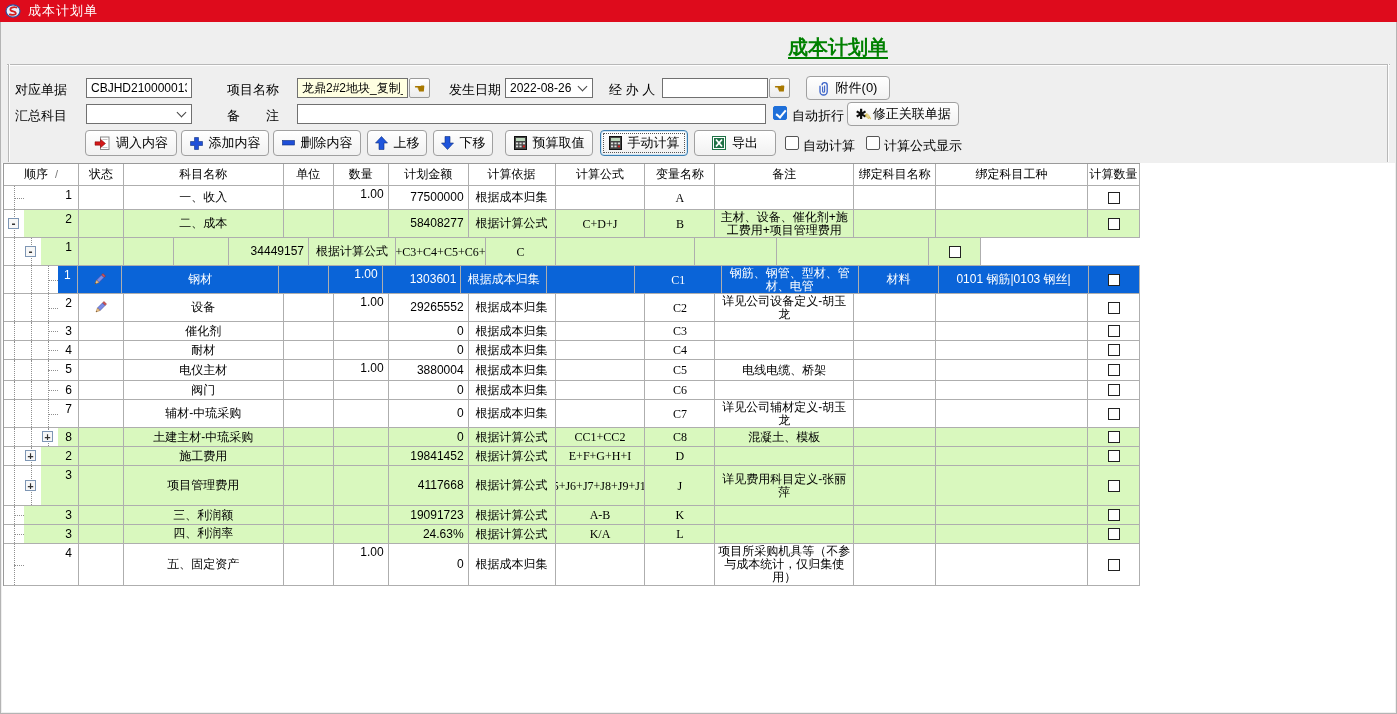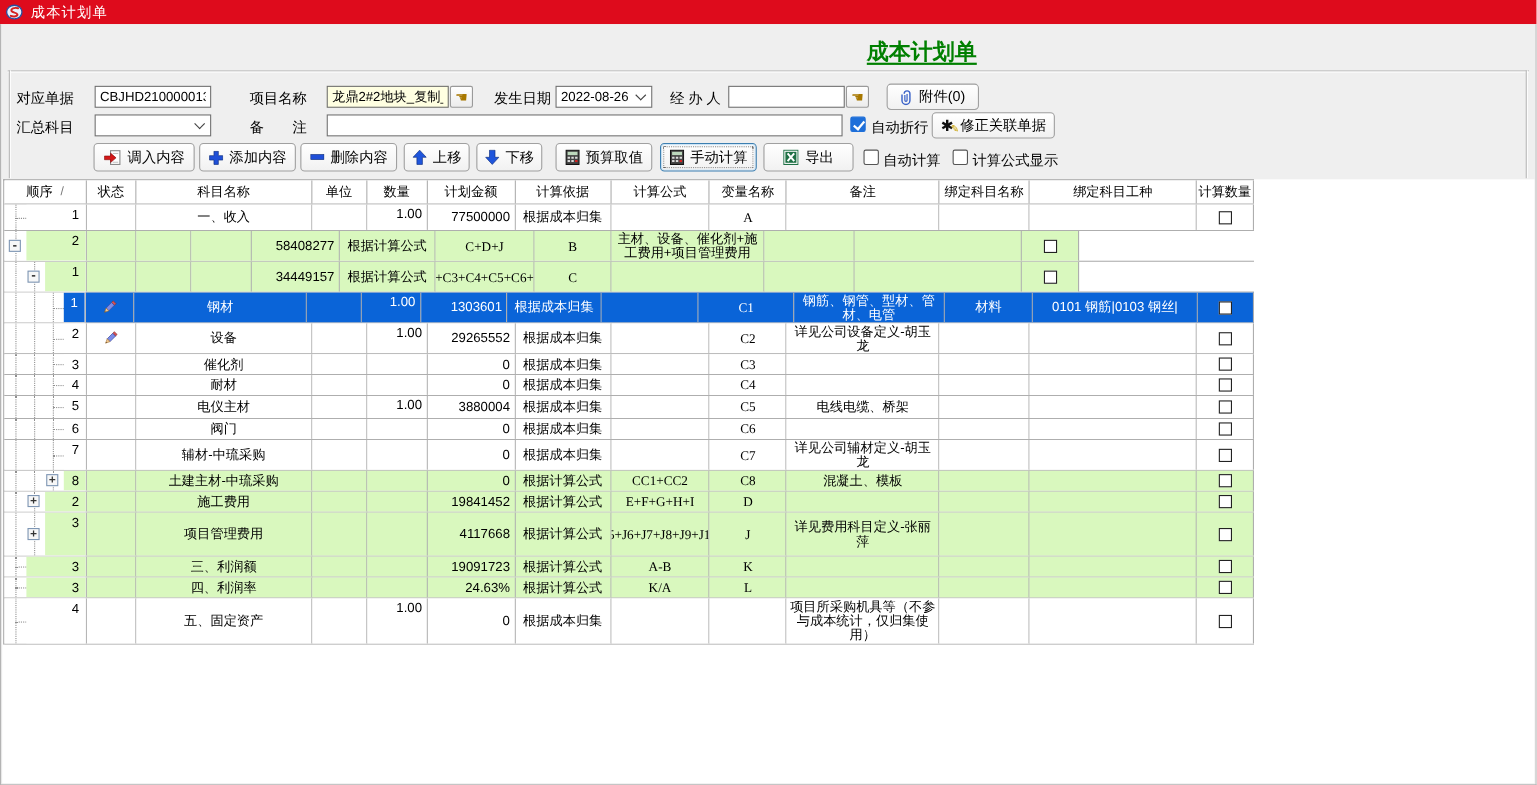--- a/index.html
+++ b/index.html
@@ -274,20 +274,21 @@
           <div class="cb"></div>
         </div>
       </div>
       <div class="trow green" style="height: 28px;">
         <div class="cell c0" style="width: 75px;">
           <div class="vg" style="left: 10px;"></div>
           <div class="exp" style="left: 4px;">-</div>
           <div class="fillseq" style="left: 20px;">2</div>
         </div>
         <div class="cell c1" style="width: 45px;"></div>
+        <div class="cell c2" style="width: 160px;">二、成本</div>
         <div class="cell c3" style="width: 50px;"></div>
         <div class="cell c4" style="width: 55px;"></div>
         <div class="cell c5" style="width: 80px;">58408277</div>
         <div class="cell c6" style="width: 87px;">根据计算公式</div>
         <div class="cell c7" style="width: 90px;">C+D+J</div>
         <div class="cell c8" style="width: 70px;">B</div>
         <div class="cell c9" style="width: 139px;">主材、设备、催化剂+施工费用+项目管理费用</div>
         <div class="cell c10" style="width: 82px;"></div>
         <div class="cell c11" style="width: 152px;"></div>
         <div class="cell c12" style="width: 52px;">
@@ -582,21 +583,21 @@
           <div class="cb"></div>
         </div>
       </div>
       <div class="trow green" style="height: 19px;">
         <div class="cell c0" style="width: 75px;">
           <div class="vg" style="left: 10px;"></div>
           <div class="hg" style="left: 10px; width: 10px;"></div>
           <div class="fillseq" style="left: 20px;">3</div>
         </div>
         <div class="cell c1" style="width: 45px;"></div>
-        <div class="cell c2" style="width: 160px;">四、利润率</div>
+        <div class="cell c2" style="width: 160px; font-family: Liberation Mono, monospace;">四、利润率</div>
         <div class="cell c3" style="width: 50px;"></div>
         <div class="cell c4" style="width: 55px;"></div>
         <div class="cell c5" style="width: 80px;">24.63%</div>
         <div class="cell c6" style="width: 87px;">根据计算公式</div>
         <div class="cell c7" style="width: 90px;">K/A</div>
         <div class="cell c8" style="width: 70px;">L</div>
         <div class="cell c9" style="width: 139px;"></div>
         <div class="cell c10" style="width: 82px;"></div>
         <div class="cell c11" style="width: 152px;"></div>
         <div class="cell c12" style="width: 52px;">

